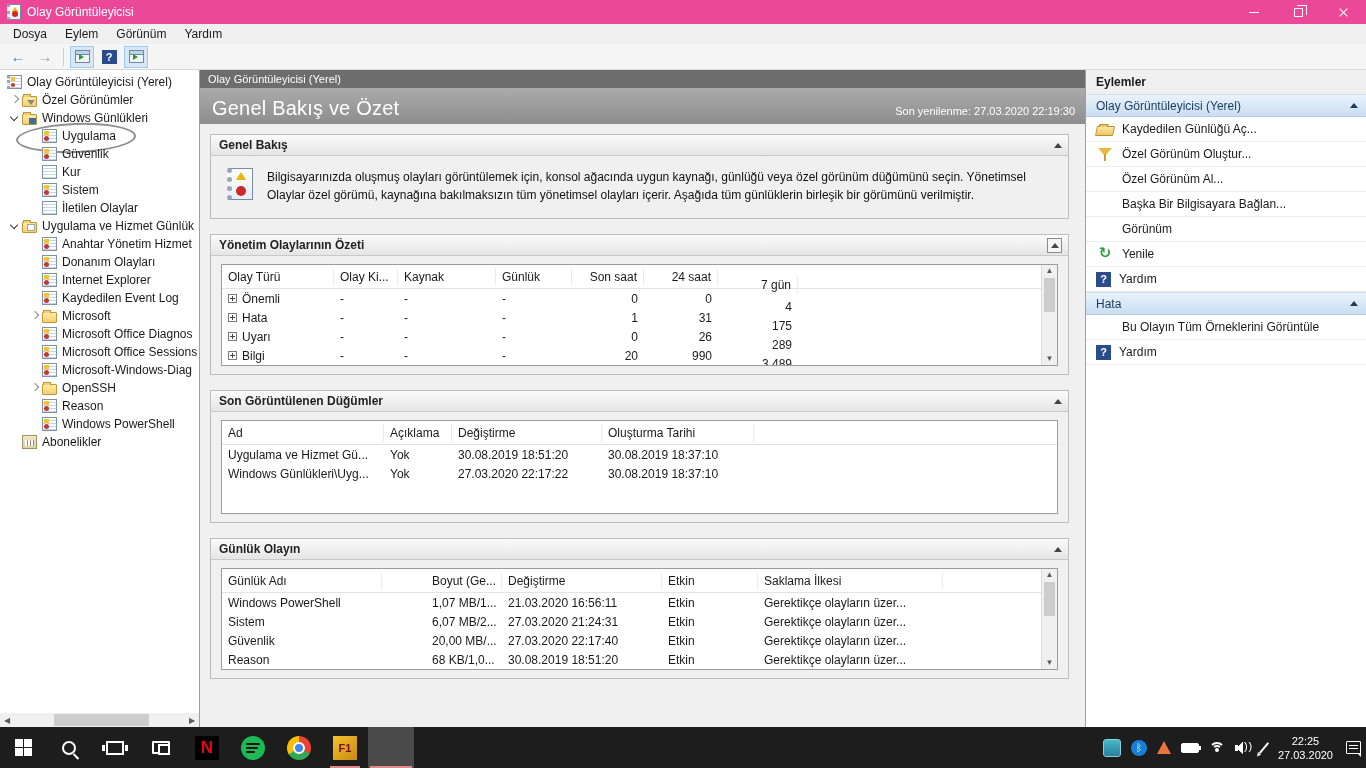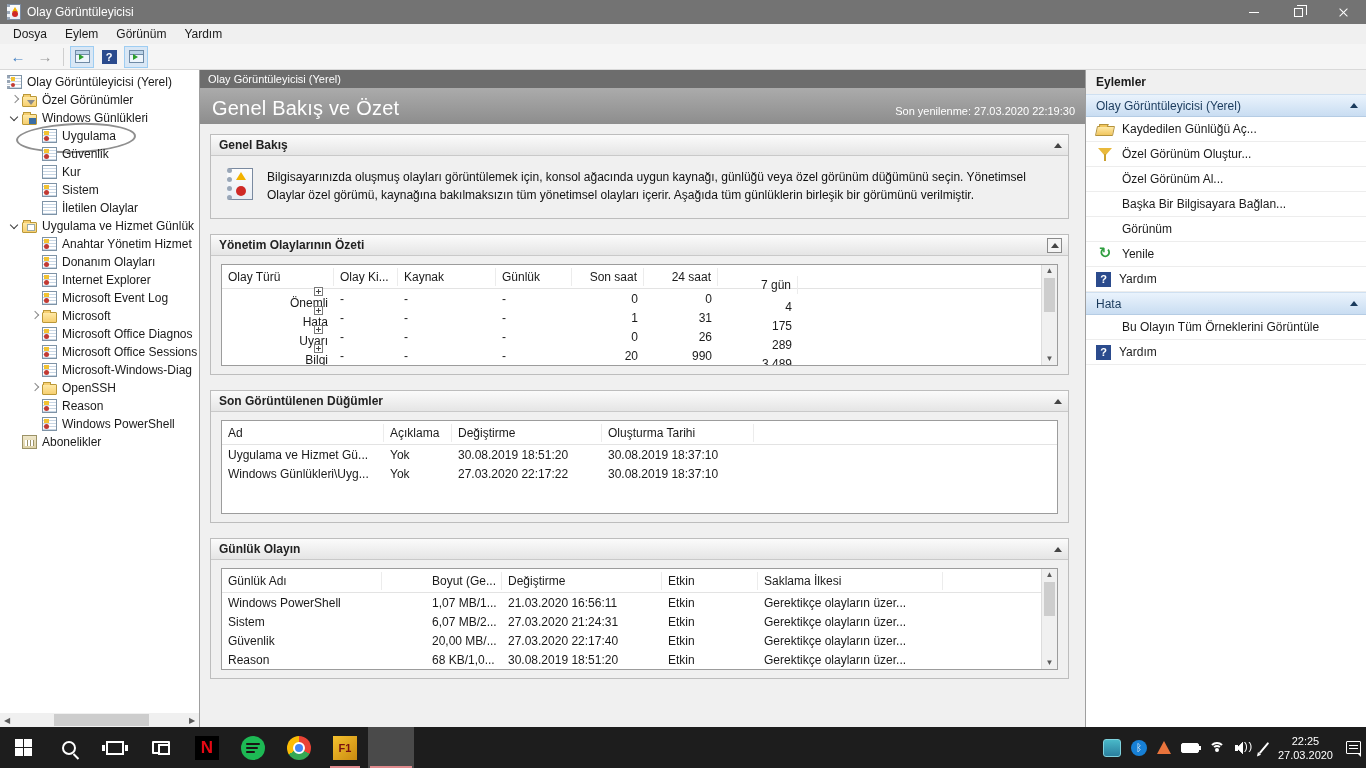--- a/index.html
+++ b/index.html
@@ -1,20 +1,20 @@
 <!DOCTYPE html>
 <html><head>
 <meta charset="utf-8">
 <style>
   * { margin:0; padding:0; box-sizing:border-box; }
   html,body { width:1366px; height:768px; overflow:hidden; background:#f0f0f0;
     font-family:"Liberation Sans","DejaVu Sans",sans-serif; font-size:12px; color:#1a1a1a; }
 
   
-  .titlebar { height:24px; background:#737373; display:flex; align-items:center; color:#fff; }
+  .titlebar { height:24px; background:#ec4899; display:flex; align-items:center; color:#fff; }
   .titlebar .appicon { margin:0 6px 0 7px; }
   .titlebar .ttl { flex:1; font-size:12px; }
   .wbtn { width:45px; height:24px; display:flex; align-items:center; justify-content:center; }
   .wbtn .min { width:10px; height:1px; background:#fff; display:block; }
   .wbtn .rest { width:9px; height:9px; border:1px solid #fff; position:relative; display:block; }
   .wbtn .rest:before { content:""; position:absolute; left:2px; top:-4px; width:9px; height:9px; border:1px solid #fff; border-left:none; border-bottom:none; }
   .wbtn .cls { position:relative; width:11px; height:11px; display:block; }
   .wbtn .cls:before,.wbtn .cls:after { content:""; position:absolute; left:5px; top:0; width:1px; height:11px; background:#fff; }
   .wbtn .cls:before{ transform:rotate(45deg);} .wbtn .cls:after{ transform:rotate(-45deg);}
 
@@ -101,21 +101,21 @@
   .tblbox { background:#fff; border:1px solid #9c9c9c; display:flex; }
   .tbl { flex:1; overflow:hidden; }
   .trow { display:flex; height:19px; align-items:center; }
   .thead { height:24px; border-bottom:1px solid #e3e3e3; align-items:center; }
   .thead .tc { border-right:1px solid #ececec; height:18px; line-height:18px; }
   .tc { padding:0 6px; white-space:nowrap; overflow:hidden; }
   .num { text-align:right; }
   .plus { display:inline-block; width:9px; height:9px; border:1px solid #7a7a7a; margin-right:5px; position:relative; top:0px; background:#fff; flex:none; }
   .plus:before { content:""; position:absolute; left:1px; top:3px; width:5px; height:1px; background:#444; }
   .plus:after { content:""; position:absolute; left:3px; top:1px; width:1px; height:5px; background:#444; }
-  .rowlabel { display:flex; align-items:flex-end;flex-direction:column; }
+  .rowlabel { display:flex; align-items:center; }
 
   .vscroll { width:16px; background:#f0f0f0; border-left:1px solid #dcdcdc; display:flex; flex-direction:column; align-items:center; justify-content:space-between; padding:1px 0; }
   .vscroll .varr { font-size:8px; color:#5a5a5a; line-height:10px; }
   .vscroll .vtrack { flex:1; width:100%; position:relative; }
   .vscroll .vthumb { position:absolute; top:2px; left:2px; right:2px; height:34px; background:#cdcdcd; }
 
   
   .sum .c1{width:112px;} .sum .c2{width:64px;} .sum .c3{width:98px;} .sum .c4{width:76px;}
   .sum .c5{width:72px;} .sum .c6{width:74px;} .sum .c7{width:80px;margin-top:16px;}
   .nod .c1{width:162px;} .nod .c2{width:68px;} .nod .c3{width:150px;} .nod .c4{width:152px;}
@@ -304,21 +304,21 @@
 
         <div class="titem ind2">
           <span class="chev blank"></span>
           <span class="tic icolog"></span>
           <span class="tlabel">Internet Explorer</span>
         </div>
 
         <div class="titem ind2">
           <span class="chev blank"></span>
           <span class="tic icolog"></span>
-          <span class="tlabel">Microsoft Event Log</span>
+          <span class="tlabel">Kaydedilen Event Log</span>
         </div>
 
         <div class="titem ind2">
           <span class="chev right"></span>
           <span class="tic icofolder"></span>
           <span class="tlabel">Microsoft</span>
         </div>
 
         <div class="titem ind2">
           <span class="chev blank"></span>

